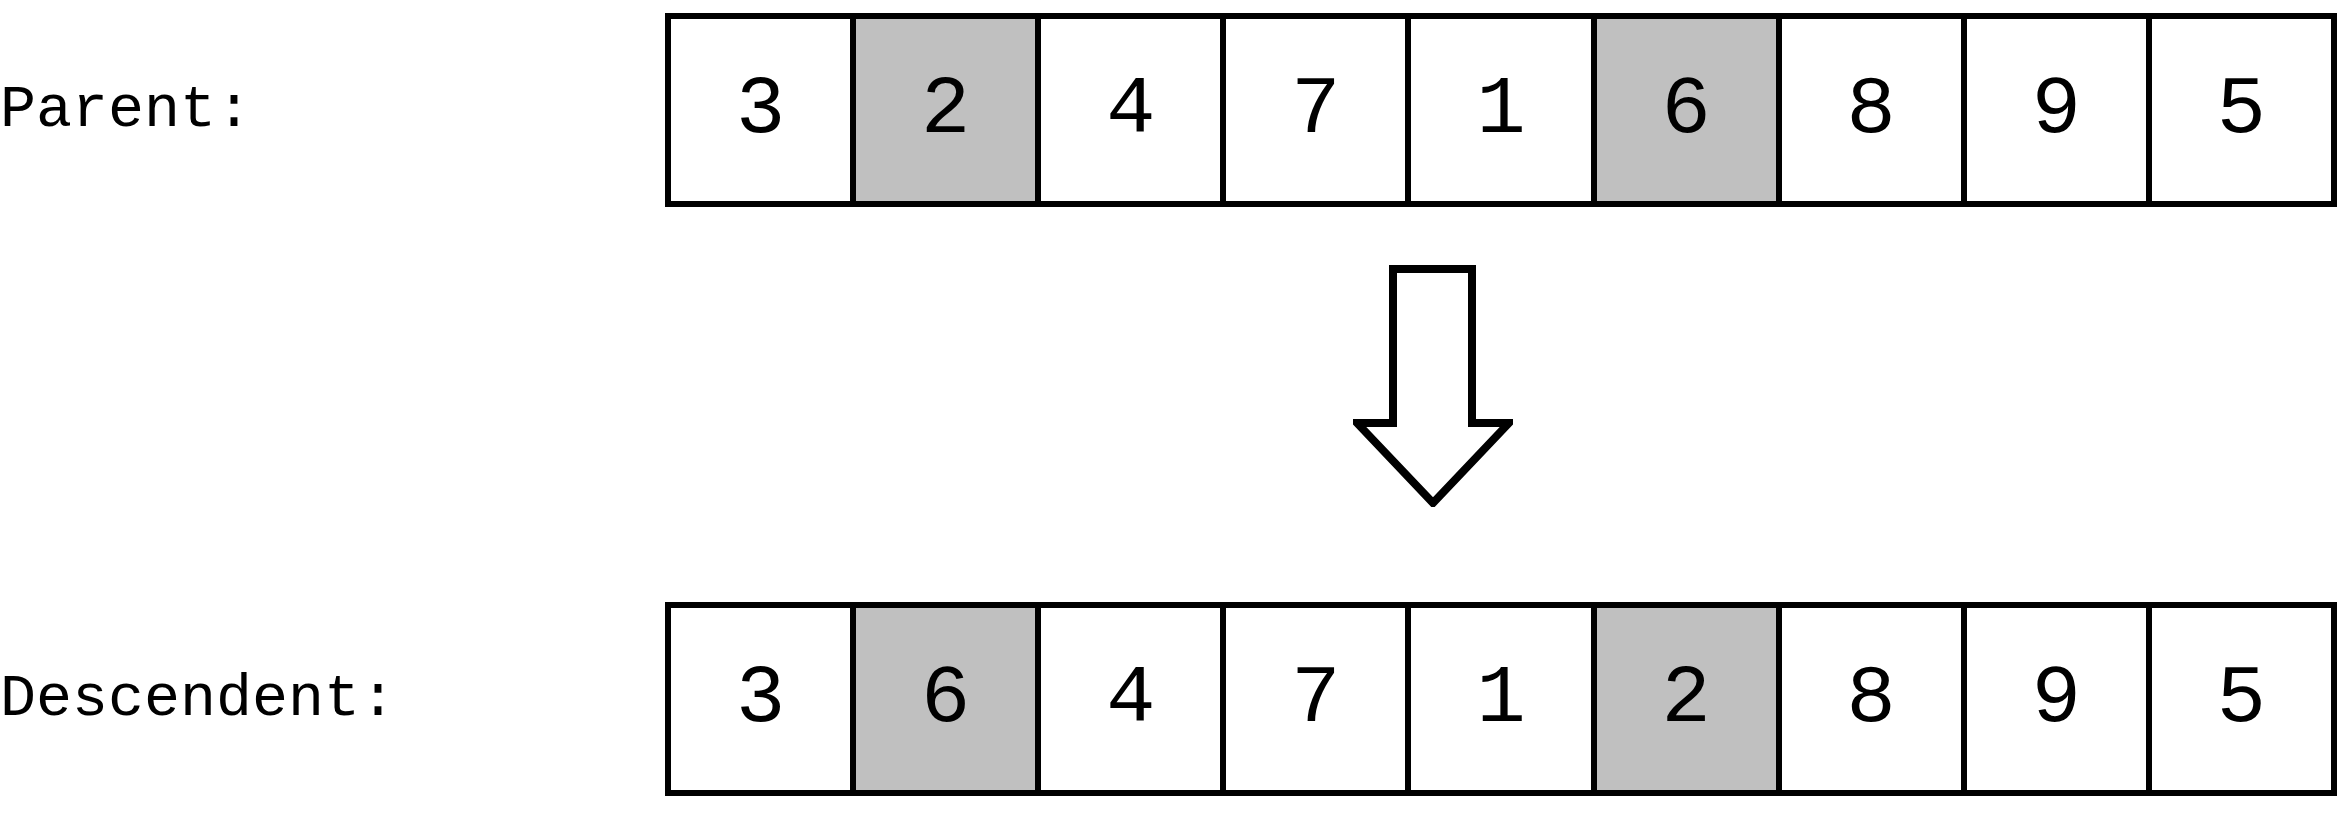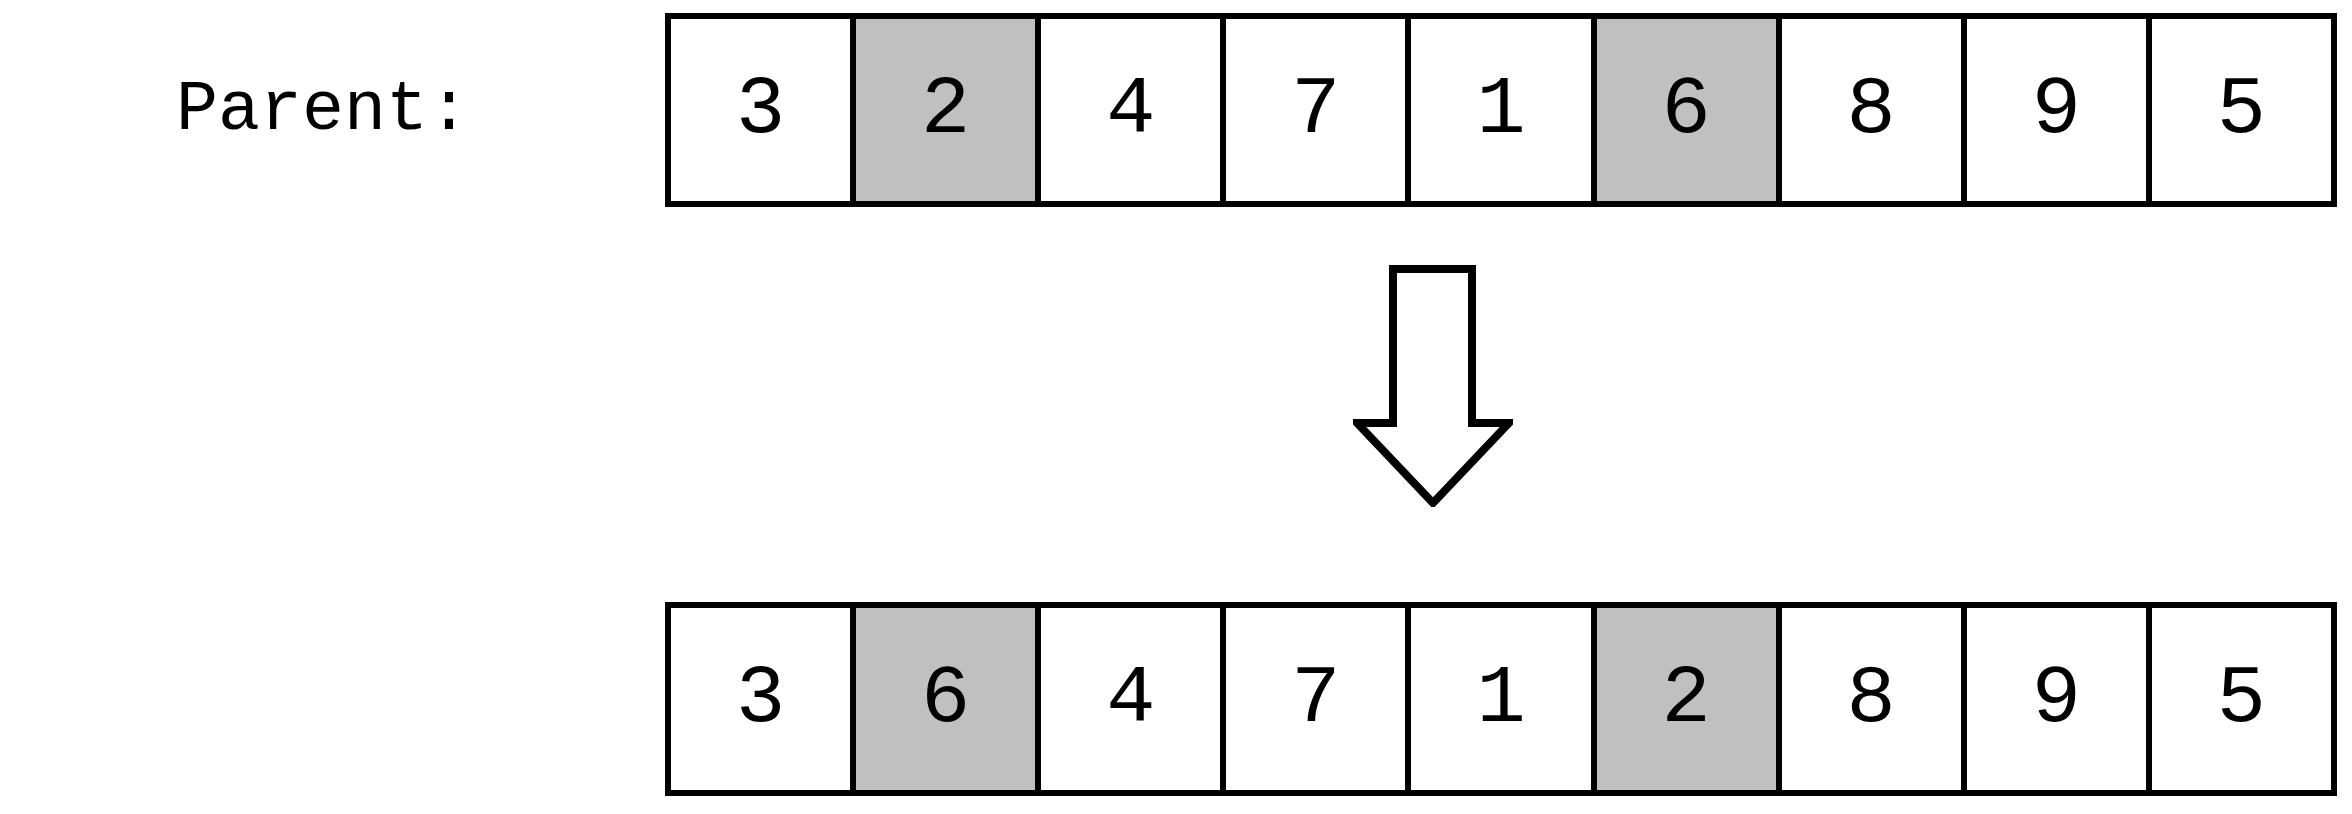--- a/index.html
+++ b/index.html
@@ -14,27 +14,27 @@
     position: relative;
     width: 2352px;
     height: 814px;
     background: var(--bg);
     overflow: hidden;
     font-family: "Liberation Mono", "DejaVu Sans Mono", monospace;
     color: var(--line);
   }
   .label-box {
     position: absolute;
-    left: 8px;
+    left: 0;
     width: 462px;
     height: 194px;
     display: flex;
     align-items: center;
-    justify-content: flex-end;
-    font-size: 70px;
+    justify-content: flex-start;
+    font-size: 60px;
     white-space: nowrap;
   }
   .label-parent     { top: 13px; }
   .label-descendent { top: 602px; }
   .chrom-row {
     position: absolute;
     left: 665px;
     width: 1672px;
     height: 194px;
     display: flex;
@@ -86,20 +86,23 @@
     <div class="cell highlight">6</div>
     <div class="cell">8</div>
     <div class="cell">9</div>
     <div class="cell">5</div>
   </div>
 
   <svg class="arrow" viewBox="0 0 160 242" xmlns="http://www.w3.org/2000/svg">
     <polygon points="40,4 119,4 119,158 156,158 80,238 4,158 40,158"></polygon>
   </svg>
 
+  <div class="label-box label-descendent">
+    <span>Descendent:</span>
+  </div>
 
   <div class="chrom-row row-descendent">
     <div class="cell">3</div>
     <div class="cell highlight">6</div>
     <div class="cell">4</div>
     <div class="cell">7</div>
     <div class="cell">1</div>
     <div class="cell highlight">2</div>
     <div class="cell">8</div>
     <div class="cell">9</div>

